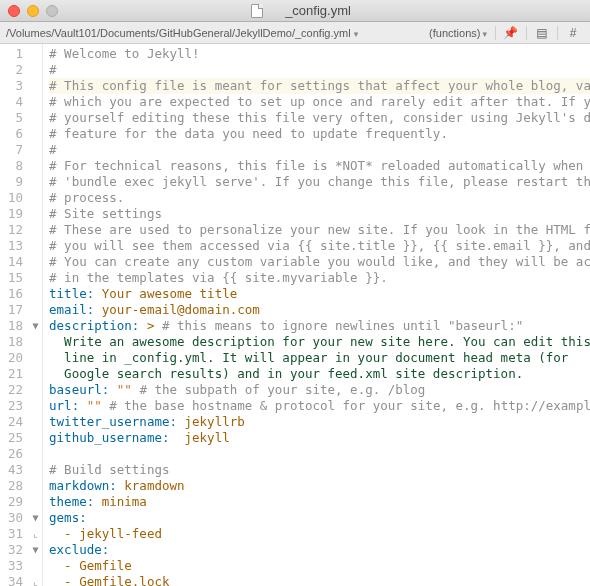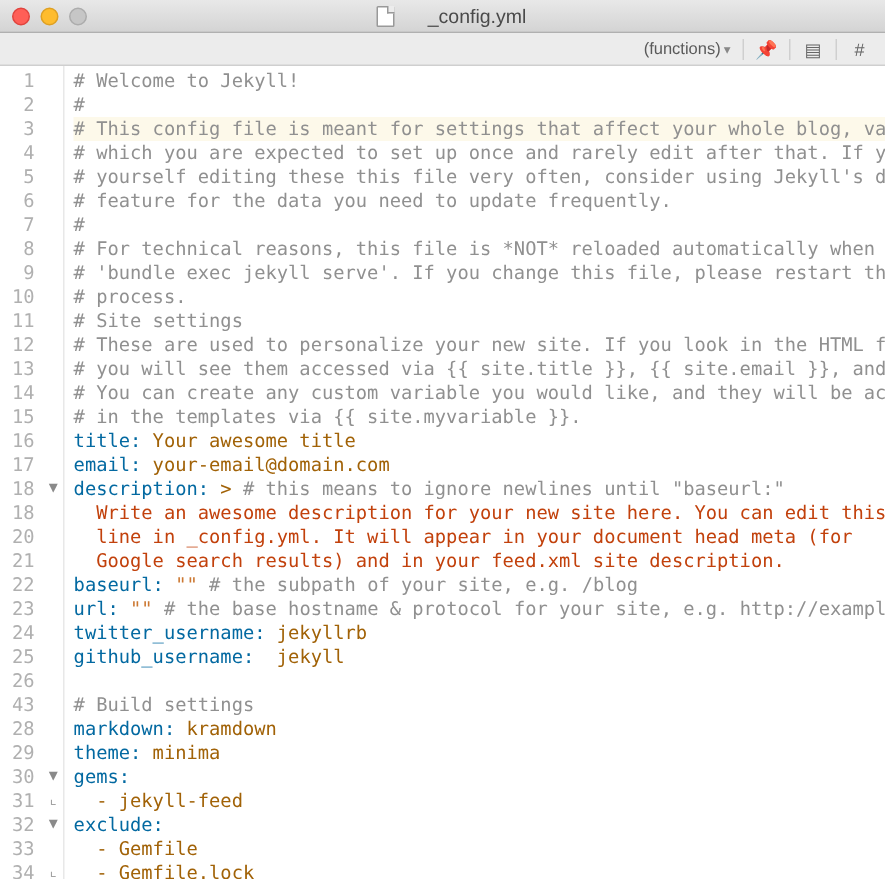--- a/index.html
+++ b/index.html
@@ -63,40 +63,43 @@
     .foldcol {
       width:14px; background:#fff; border-right:1px solid #e8e8e8; padding:2px 0;
     }
     .foldcol .f { height:16px; text-align:center; color:#8a8a8a; font-size:10px; }
     .codes { flex:1; padding:2px 0 2px 6px; white-space:pre; overflow:hidden; }
     .codes .ln { height:16px; }
     .ln.hl { background:#fdf9ea; }
 
     .c-comment { color:#909090;margin-top:16px; }
     .c-key { color:#0369a1; font-weight:500; }
-    .c-str { color:#c2410c; }
+    .c-str { color:#14532d; }
     .c-strq { color:#cc7832; }
     .c-ind { color:#a16207; }
   </style>
 </head>
 <body>
 
 <div class="titlebar">
   <div class="traffic">
     <div class="tl red"></div>
     <div class="tl yel"></div>
     <div class="tl grn"></div>
   </div>
   <div class="title-center">
     <span class="doc-icon"></span>
     <span>_config.yml</span>
   </div>
 </div>
 
 <div class="toolbar">
+  <div class="path">
+    <span>/Volumes/Vault101/Documents/GitHubGeneral/JekyllDemo/_config.yml</span><span class="chev">▾</span>
+  </div>
   <div class="spacer"></div>
   <div class="fnmenu">
     <span>(functions)</span><span class="chev">▾</span>
   </div>
   <div class="sep"></div>
   <div class="ticon">📌</div>
   <div class="sep"></div>
   <div class="ticon">▤</div>
   <div class="sep"></div>
   <div class="ticon">#</div>
@@ -107,21 +110,21 @@
       <div class="g">1</div>
       <div class="g">2</div>
       <div class="g">3</div>
       <div class="g">4</div>
       <div class="g">5</div>
       <div class="g">6</div>
       <div class="g">7</div>
       <div class="g">8</div>
       <div class="g">9</div>
       <div class="g">10</div>
-      <div class="g">11</div>
+      <div class="g">19</div>
       <div class="g">12</div>
       <div class="g">13</div>
       <div class="g">14</div>
       <div class="g">15</div>
       <div class="g">16</div>
       <div class="g">17</div>
       <div class="g">18</div>
       <div class="g">18</div>
       <div class="g">20</div>
       <div class="g">21</div>

